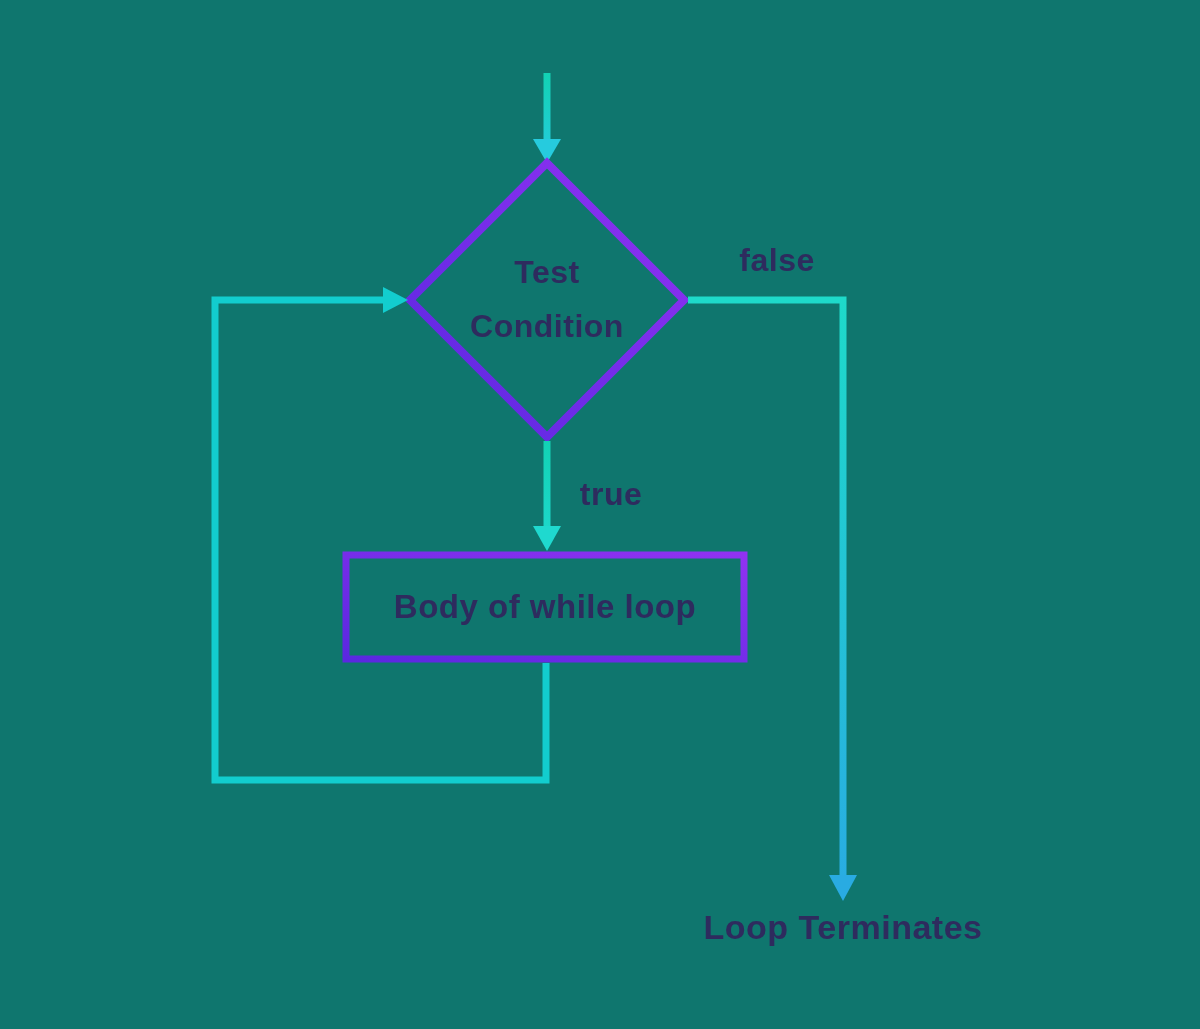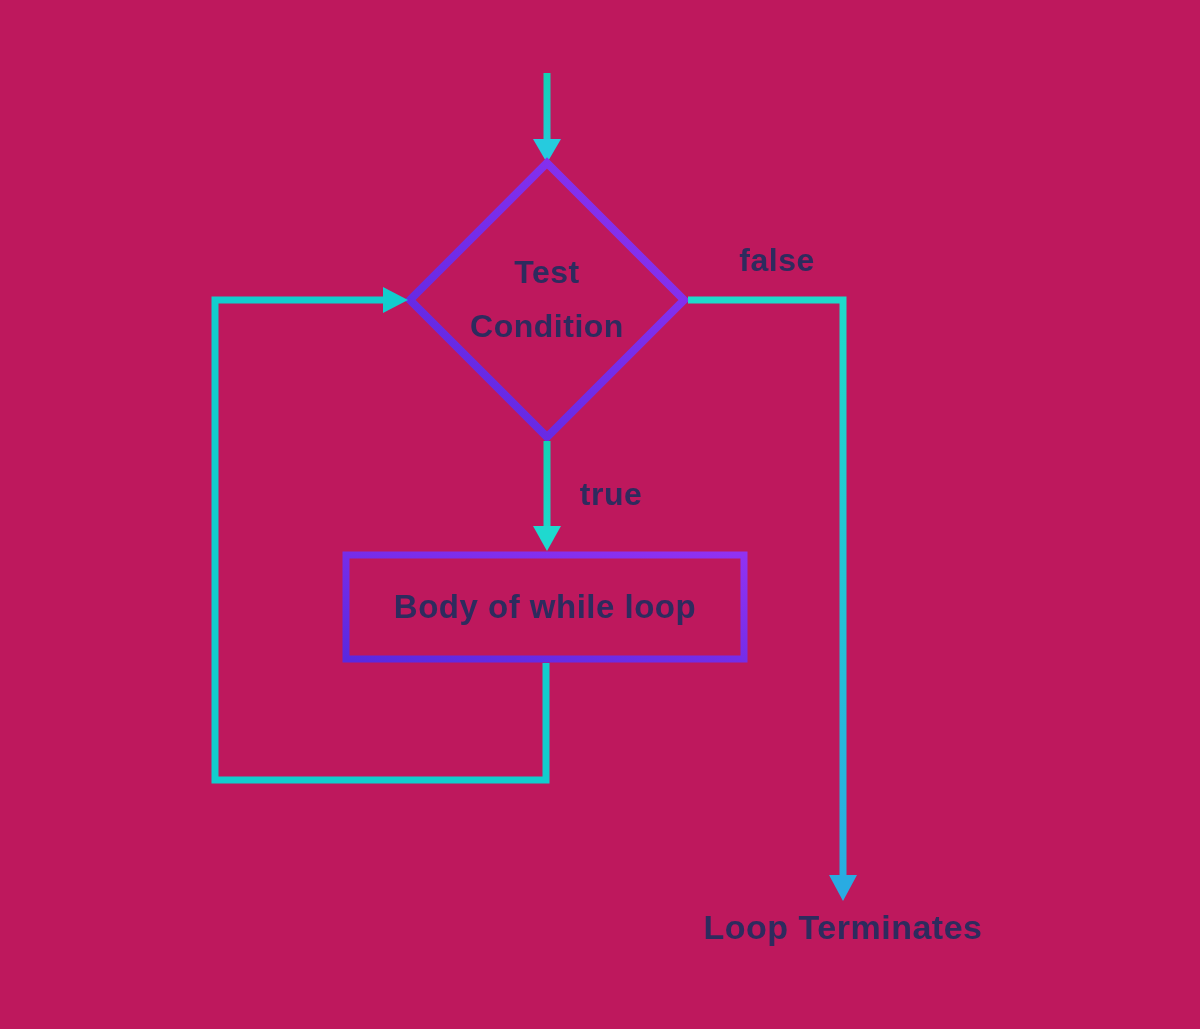--- a/index.html
+++ b/index.html
@@ -29,21 +29,21 @@
     letter-spacing: 0.5px;
     text-anchor: middle;
   }
   .lbl-32 { font-size: 32px; }
   .lbl-33 { font-size: 33px; }
   .lbl-34 { font-size: 34px; }
 </style>
 </head>
 <body>
 
-<div class="canvas" style="background: #be185d;">
+<div class="canvas" style="background: #0f766e;">
   <svg width="1200" height="1029" viewBox="0 0 1200 1029" xmlns="http://www.w3.org/2000/svg">
 
     <defs>
       <linearGradient id="gradPurple" x1="1" y1="0" x2="0" y2="1">
         <stop offset="0" stop-color="#9132f2"></stop>
         <stop offset="1" stop-color="#5a28e0"></stop>
       </linearGradient>
       <linearGradient id="gradTopArrow" gradientUnits="userSpaceOnUse" x1="547" y1="73" x2="547" y2="162">
         <stop offset="0" stop-color="#12d2b4"></stop>
         <stop offset="1" stop-color="#26cbde"></stop>

